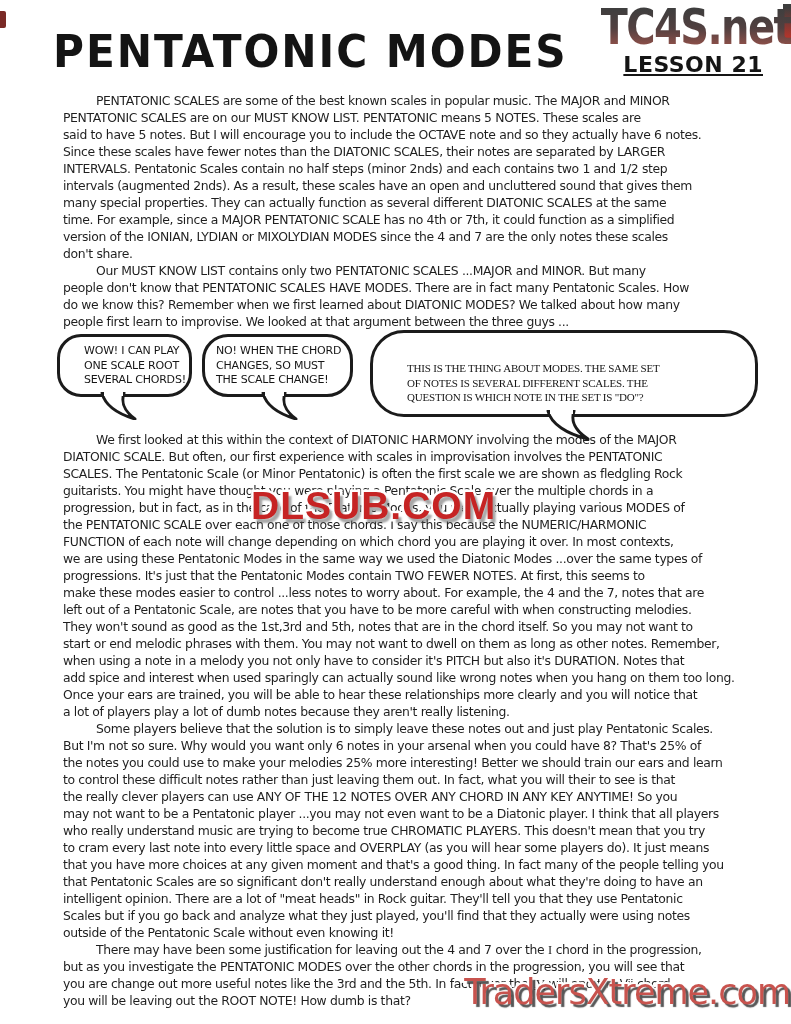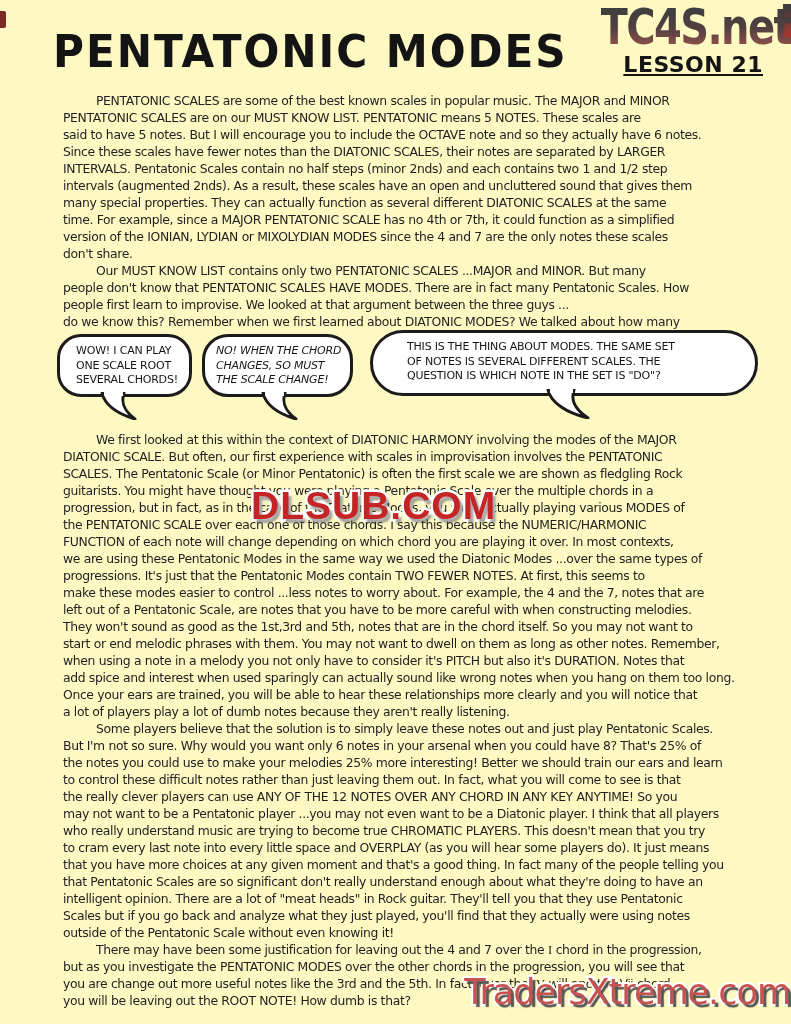--- a/index.html
+++ b/index.html
@@ -1,18 +1,18 @@
 <!DOCTYPE html>
 <html><head>
 <meta charset="utf-8">
 <style>
   html,body { margin:0; padding:0; background:#e8e8e8; }
   .page {
     position:relative; width:791px; height:1024px; margin:0 auto;
-    background:#fef9c3; overflow:hidden;
+    background:#ffffff; overflow:hidden;
     font-family:"DejaVu Sans", sans-serif; color:#1b1b1b;
   }
 
   
   .header { position:relative; height:92px; }
   .page-title {
     position:absolute; left:53px; top:26px; margin:0;
     font-size:44px; font-weight:700; letter-spacing:2px; white-space:nowrap;
     color:#141414; transform:scaleX(.96); transform-origin:left center;
   }
@@ -42,23 +42,23 @@
   
   .bubble-row {
     position:relative; height:100px; margin:1px 0 0 -6px;
     display:flex; align-items:flex-start;
   }
   .bubble {
     position:relative; background:#fff; border:3px solid #1b1b1b;
     box-sizing:border-box; z-index:2;
   }
   .bline { font-size:11px; line-height:14.6px; letter-spacing:-0.2px; white-space:nowrap; color:#161616; }
-  .b1 { width:135px; margin-top:3px; border-radius:24px; padding:7px 0 6px 16px; }
-  .b2 { width:151px; margin-left:10px; margin-top:3px; border-radius:26px; padding:7px 0 6px 11px;font-style:italic; }
-  .b3 { width:388px; margin-left:17px; margin-top:-1px; border-radius:34px; padding:7px 0 9px 34px; }
+  .b1 { width:135px; margin-top:3px; border-radius:24px; padding:7px 0 6px 24px; }
+  .b2 { width:151px; margin-left:10px; margin-top:3px; border-radius:26px; padding:7px 0 6px 11px; }
+  .b3 { width:388px; margin-left:17px; margin-top:-1px; border-radius:34px; padding:28px 0 9px 34px;font-family:Liberation Serif, serif; }
   .tail { position:absolute; bottom:-26px; }
   .t1 { left:36px; } .t2 { left:52px; } .t3 { left:168px; }
 
   
   .wm-center {
     position:absolute; left:251px; top:484px; z-index:5; white-space:nowrap;
     font-family:Liberation Sans, sans-serif; font-weight:700; font-size:39px; letter-spacing:1px;
     color:#c62424; -webkit-text-stroke:5px #ffffff; paint-order:stroke fill;
     text-shadow:3px 4px 2px rgba(95,95,95,.55);
   }
@@ -102,22 +102,22 @@
           <div class="line">INTERVALS. Pentatonic Scales contain no half steps (minor 2nds)  and each contains two 1 and 1/2 step</div>
           <div class="line">intervals (augmented 2nds). As a result, these scales have an open and uncluttered sound that gives them</div>
           <div class="line">many special properties. They can actually function as several different  DIATONIC SCALES  at the same</div>
           <div class="line">time. For example, since a MAJOR PENTATONIC SCALE has no  4th or 7th, it could function as a simplified</div>
           <div class="line">version of the IONIAN, LYDIAN or MIXOLYDIAN MODES since the 4 and 7 are the only notes these scales</div>
           <div class="line">don't share.</div>
         </div>
         <div class="para">
           <div class="line indent">Our  MUST KNOW LIST contains only two PENTATONIC SCALES ...MAJOR and MINOR. But many</div>
           <div class="line">people don't know that PENTATONIC SCALES HAVE MODES. There are in fact many Pentatonic Scales. How</div>
+          <div class="line">do we know this? Remember when we first learned about DIATONIC MODES? We talked  about how many</div>
           <div class="line">people first learn to improvise. We looked at that argument between the three guys ...</div>
-          <div class="line">do we know this? Remember when we first learned about DIATONIC MODES? We talked  about how many</div>
         </div>
       </div>
 
     <div class="bubble-row">
       <div class="bubble b1">
         <div class="bubble-lines">
             <div class="bline">WOW! I CAN PLAY</div>
             <div class="bline">ONE SCALE ROOT</div>
             <div class="bline">SEVERAL CHORDS!</div>
           </div>
@@ -167,21 +167,21 @@
           <div class="line">start or end melodic phrases with them. You may not want to dwell on them as long as other notes. Remember,</div>
           <div class="line">when using a note in a melody you not only have to consider it's PITCH but also it's DURATION. Notes that</div>
           <div class="line">add spice and interest when used sparingly can actually sound like wrong notes when you hang on them too long.</div>
           <div class="line">Once your ears are trained, you will be able to hear these relationships more clearly and you will notice that</div>
           <div class="line">a lot of players play a lot of dumb notes because they aren't really listening.</div>
         </div>
         <div class="para">
           <div class="line indent">Some players believe that the solution is to simply leave these notes out and just play Pentatonic Scales.</div>
           <div class="line">But I'm not so sure. Why would you want only 6 notes in your arsenal when you could have 8? That's 25% of</div>
           <div class="line">the notes you could use to make your melodies 25% more interesting! Better we should train our ears and learn</div>
-          <div class="line">to control these difficult notes rather than just leaving them out. In fact, what you will come to see is that</div>
+          <div class="line">to control these difficult notes rather than just leaving them out. In fact, what you will their to see is that</div>
           <div class="line">the really clever players can use ANY OF THE 12 NOTES OVER ANY CHORD IN ANY KEY ANYTIME! So you</div>
           <div class="line">may not want to be a Pentatonic player ...you may not even want to be a Diatonic player. I think that all players</div>
           <div class="line">who really understand music are trying to become true CHROMATIC PLAYERS. This doesn't mean that you try</div>
           <div class="line">to cram every last note into every little space and OVERPLAY (as you will hear some players do). It just means</div>
           <div class="line">that you have more choices at any given moment and that's a good thing. In fact many of the people telling you</div>
           <div class="line">that Pentatonic Scales are so significant don't really understand enough about what they're doing to have an</div>
           <div class="line">intelligent opinion. There are a lot of "meat heads" in Rock guitar. They'll tell you that they use Pentatonic</div>
           <div class="line">Scales but if you go back and analyze what they just played, you'll find that they actually were using notes</div>
           <div class="line">outside of the Pentatonic Scale without even knowing it!</div>
         </div>

